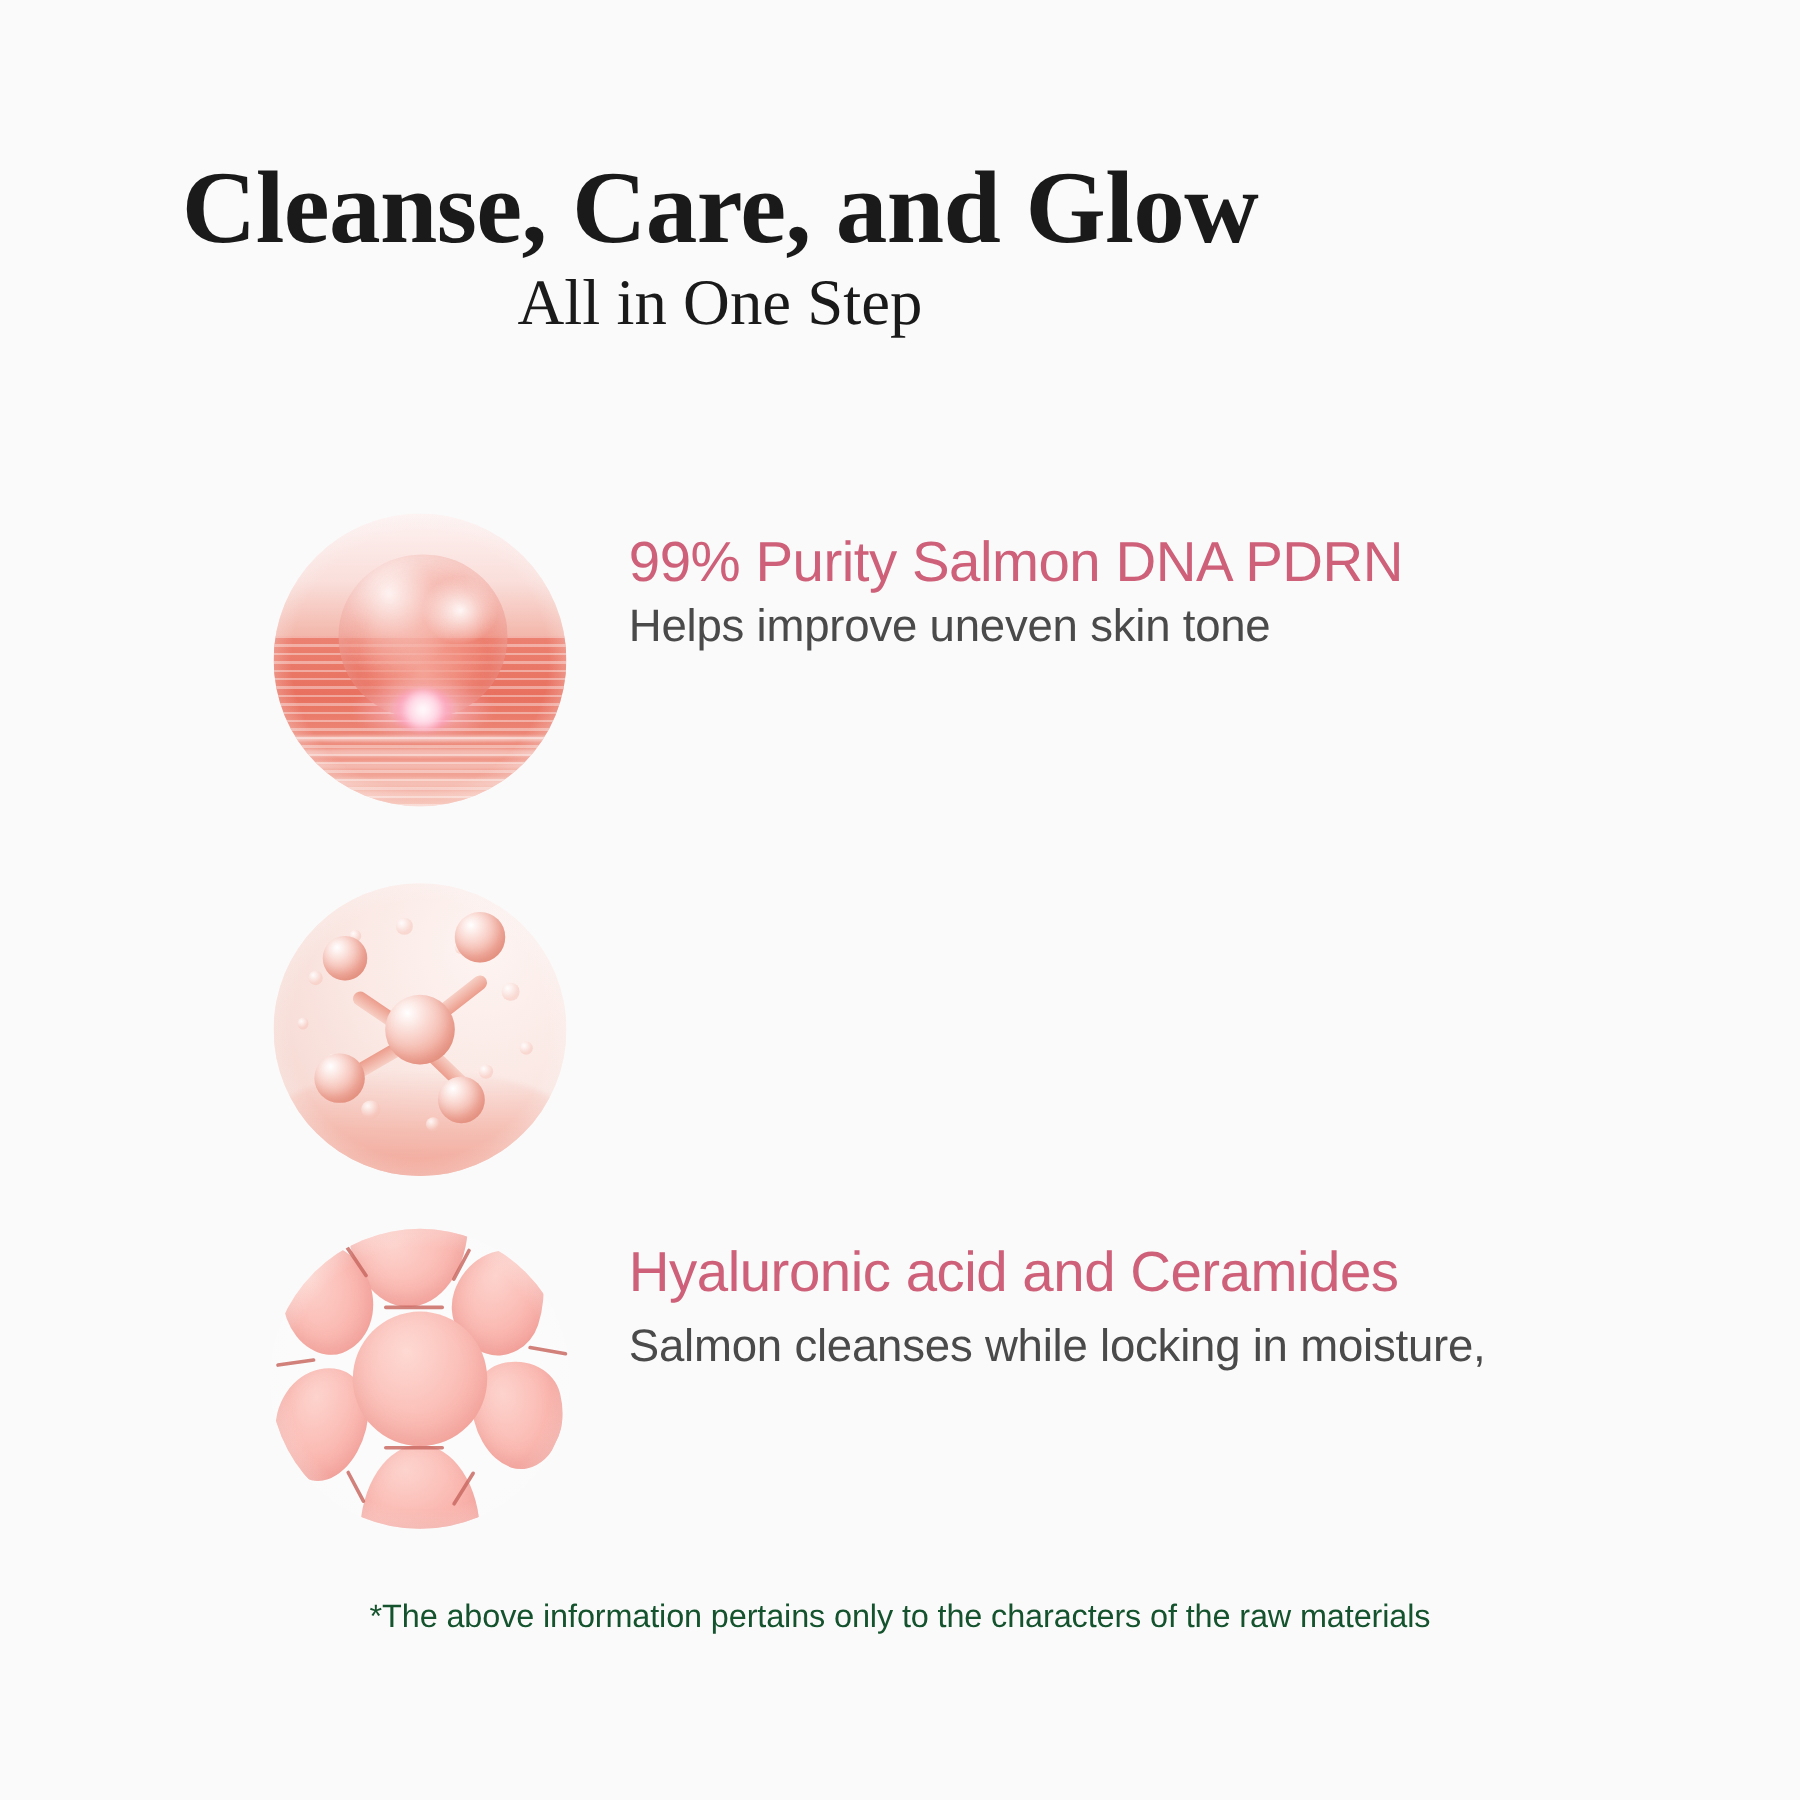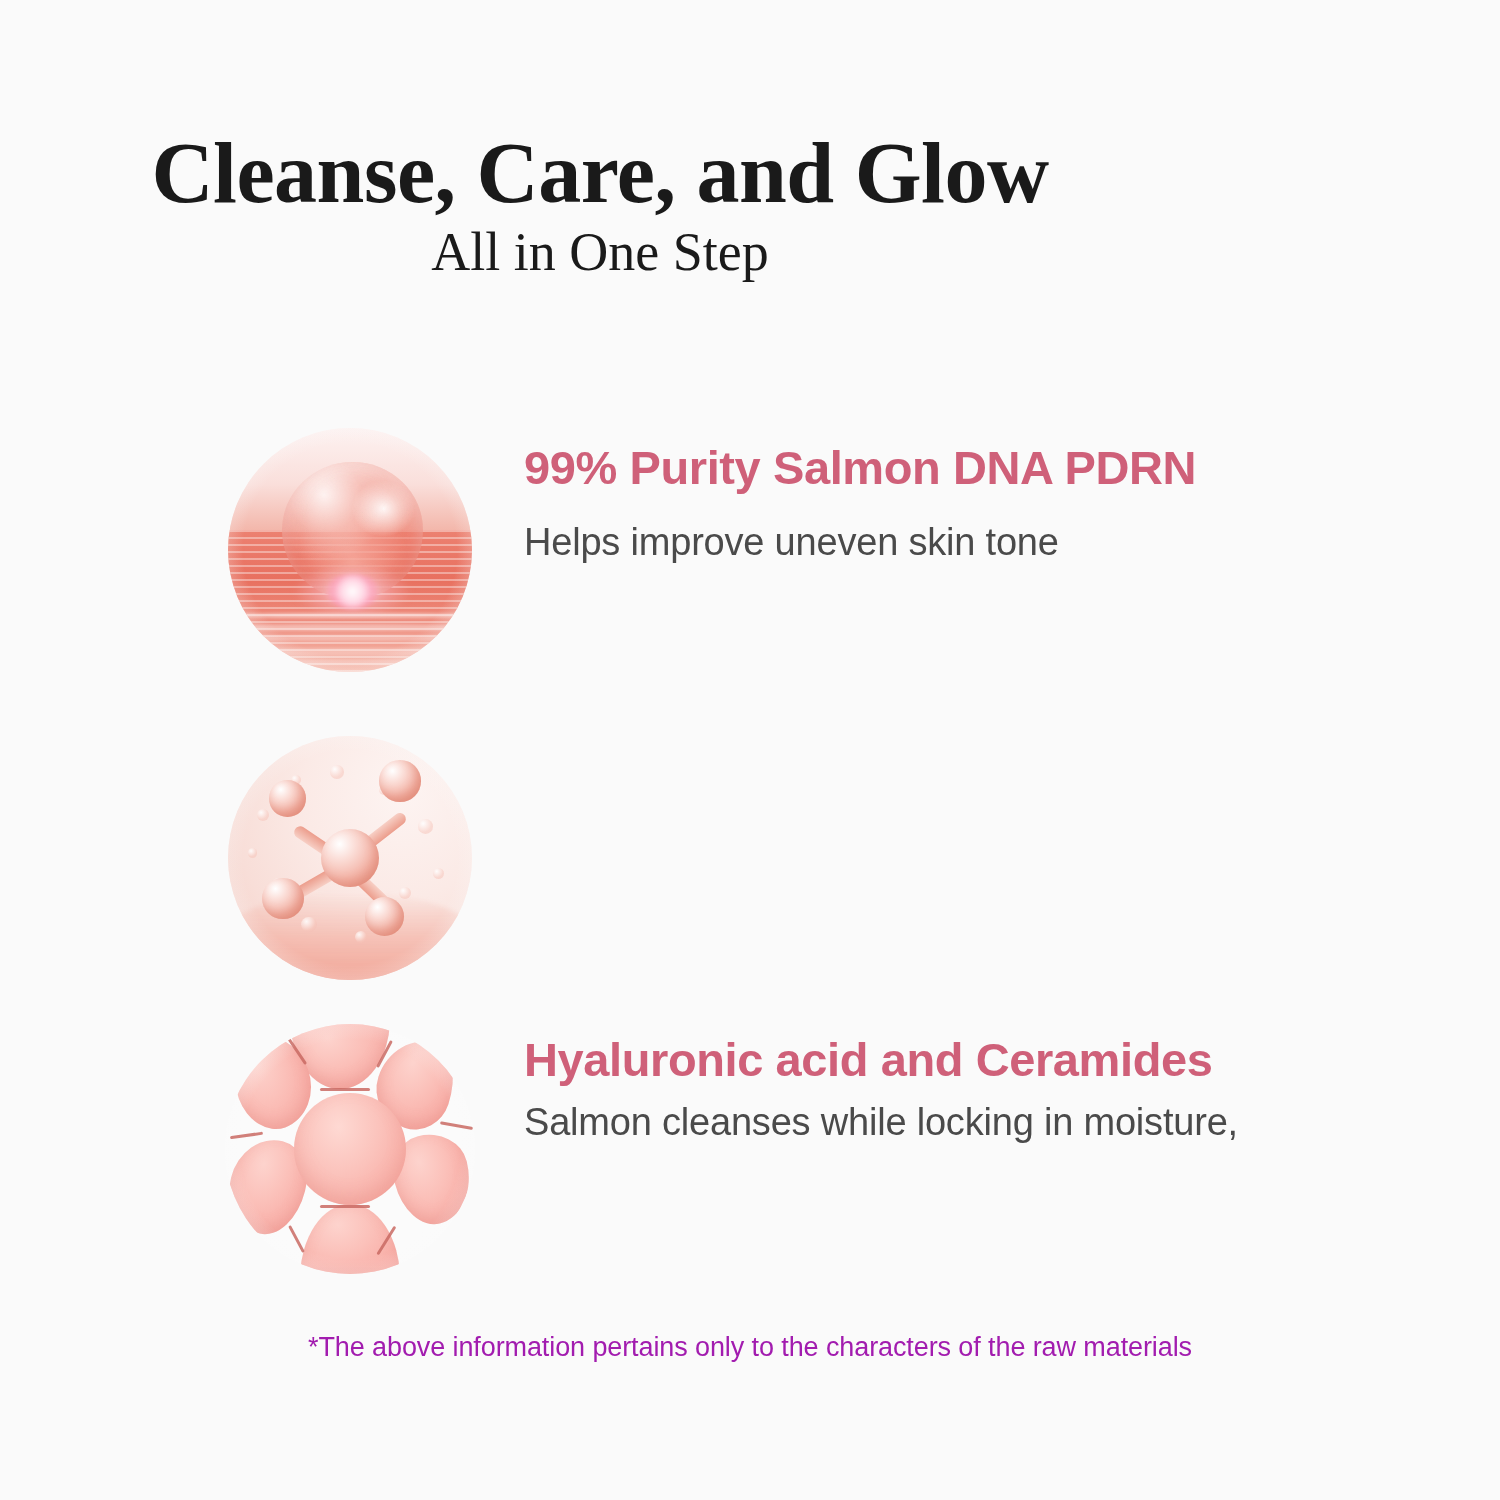--- a/index.html
+++ b/index.html
@@ -213,46 +213,46 @@
     left: 524px;
     top: 18px;
     width: 820px;
   }
   .feature.f2 .ftext { top: 28px; }
   .feature.f3 .ftext { top: 10px; }
 
   .fhead {
     color: #cf6079;
     font-size: 47px;
-    font-weight: 700;
+    font-weight: 400;
     line-height: 1.12;
     letter-spacing: -0.4px;
     white-space: nowrap;
     font-family: "Liberation Sans Narrow", "Liberation Sans", sans-serif;
   }
   .fbody {
     color: #4a4a4a;
     font-size: 38px;
     font-weight: 400;
     line-height: 1.45;
-    margin-top: 20px;
+    margin-top: 0;
     letter-spacing: -0.2px;
   }
   .feature.f2 .fbody { margin-top: 24px; }
   .feature.f3 .fbody { margin-top: 8px; }
   .fbody span { display: block; white-space: nowrap; }
 
   
   .footnote {
     position: absolute;
     top: 1332px;
     left: 0;
     width: 1500px;
     text-align: center;
-    color: #a21caf;
+    color: #14532d;
     font-size: 27px;
     font-weight: 400;
     letter-spacing: -0.1px;
   }
 </style>
 </head>
 <body>
 
 <div class="page">
 

